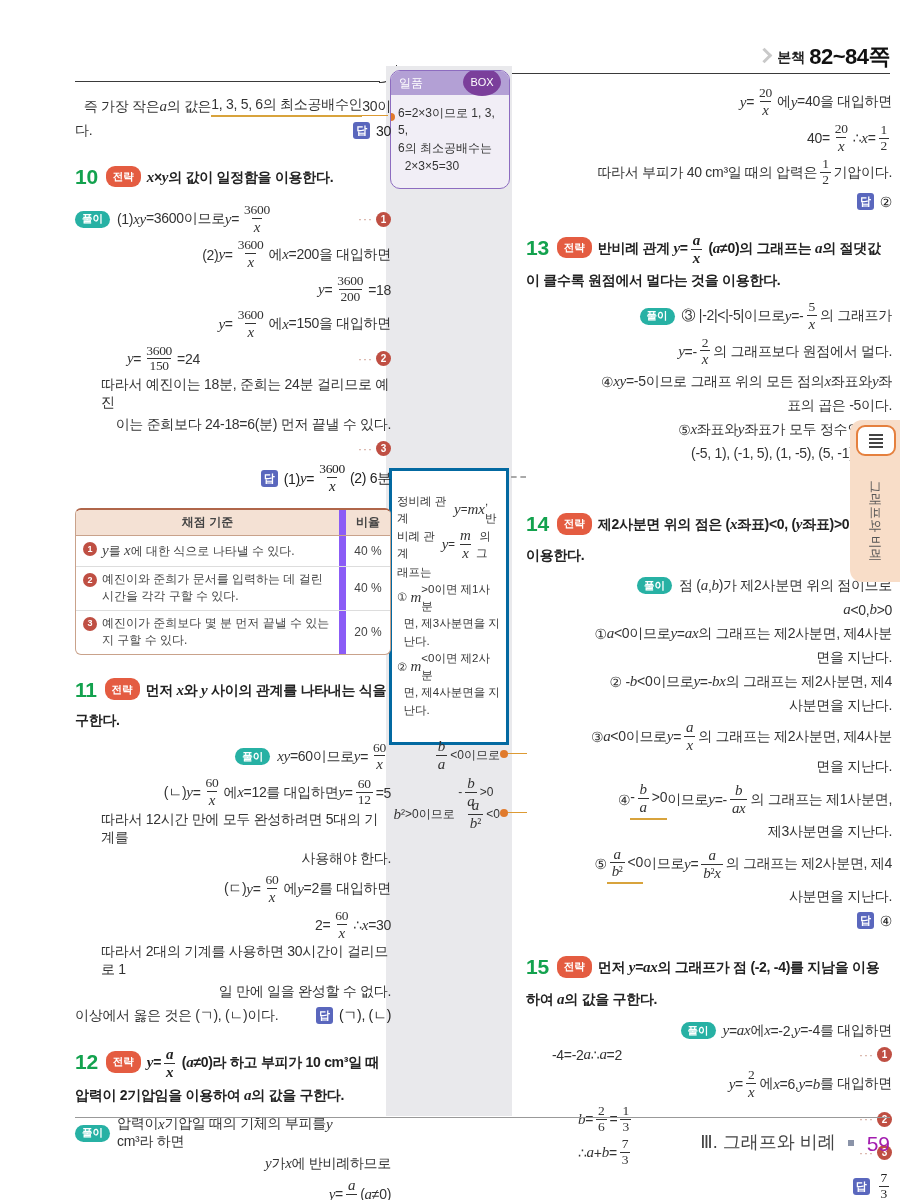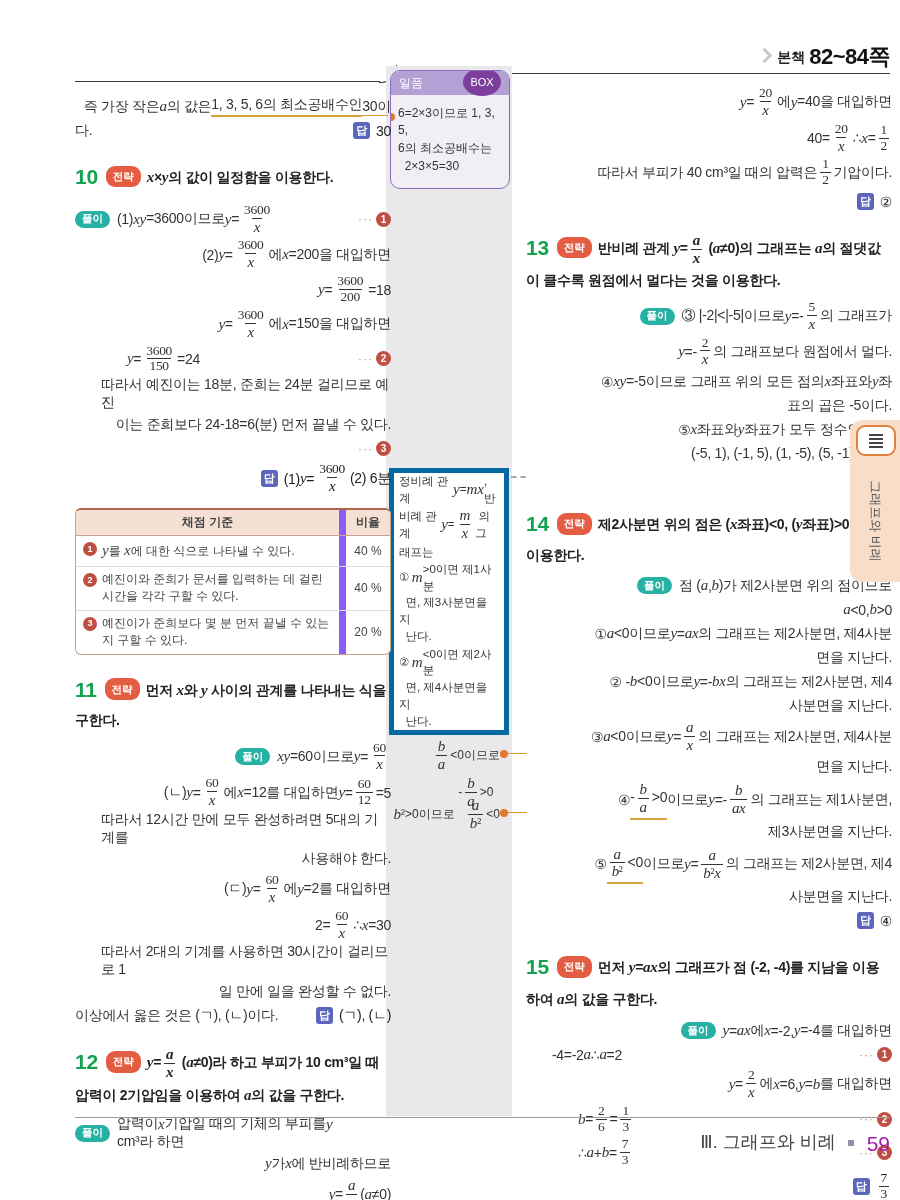--- a/index.html
+++ b/index.html
@@ -26,21 +26,21 @@
          border-radius:10px;background:#f1eef6;overflow:hidden;}
   .ilhead{background:#b3a0d5;height:24px;position:relative;}
   .iltitle{color:#fff;font-weight:normal;font-size:12px;line-height:24px;margin-left:8px;}
   .ilcirc{position:absolute;right:8px;top:-3px;width:38px;height:28px;border-radius:50%;
           background:#7b3f9b;color:#fff;font-weight:normal;font-size:11px;
           display:flex;align-items:center;justify-content:center;}
   .ilbody{padding:10px 7px 12px;font-size:12px;color:#333;line-height:1.45;position:relative;}
   .ildot{position:absolute;left:-4px;top:42px;width:8px;height:8px;border-radius:50%;background:#e07a2c;}
   .nline{display:flex;align-items:center;min-height:18px;white-space:pre-wrap;}
   .notegraph{position:absolute;left:389px;top:468px;width:120px;background:#fff;
-             border:5px solid #0369a1;padding:0 5px;font-size:11.5px;line-height:1.45;color:#333;box-sizing:border-box;}
+             border:3px solid #0369a1;padding:22px 5px;font-size:11.5px;line-height:1.45;color:#333;box-sizing:border-box;}
   .noteba{position:absolute;left:386px;top:737px;width:114px;font-size:12px;color:#333;}
   .noteba .nline,.noteb2 .nline{justify-content:flex-end;}
   .noteb2{position:absolute;left:386px;top:796px;width:114px;font-size:12px;color:#333;}
   .conn1{position:absolute;left:332px;top:115px;width:56px;border-top:1.5px solid #dd9a33;}
   .conn2{position:absolute;left:511px;top:476px;width:15px;border-top:2px dashed #a9a9a9;}
   .conn3{position:absolute;left:504px;top:753px;width:23px;border-top:1.5px solid #dd9a33;}
   .conn4{position:absolute;left:504px;top:812px;width:23px;border-top:1.5px solid #dd9a33;}
   .cdot{position:absolute;width:8px;height:8px;border-radius:50%;background:#e07a2c;}
   .dot3{left:500px;top:750px;}
   .dot4{left:500px;top:809px;}

